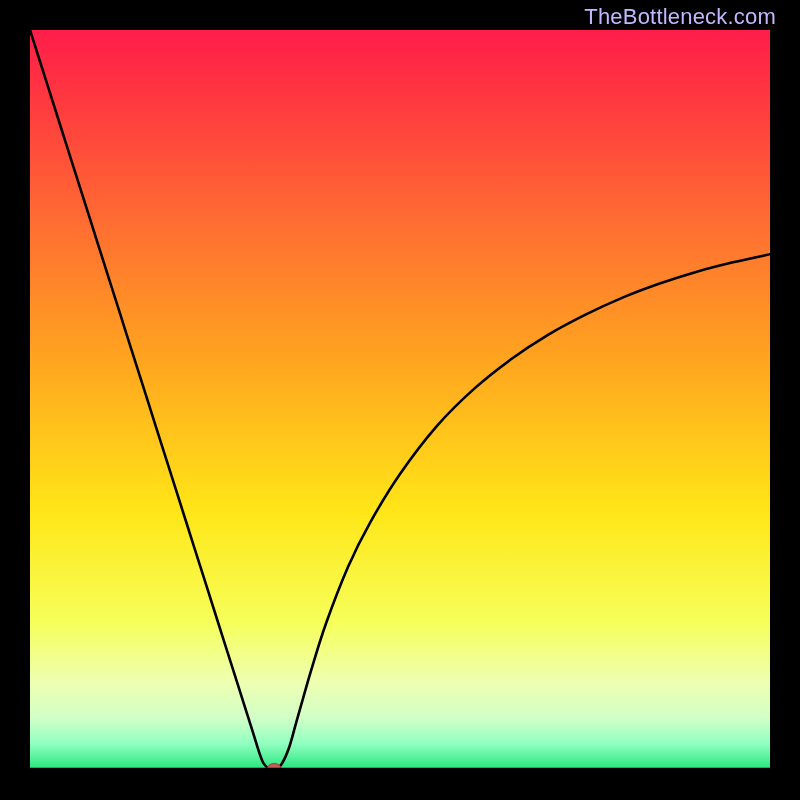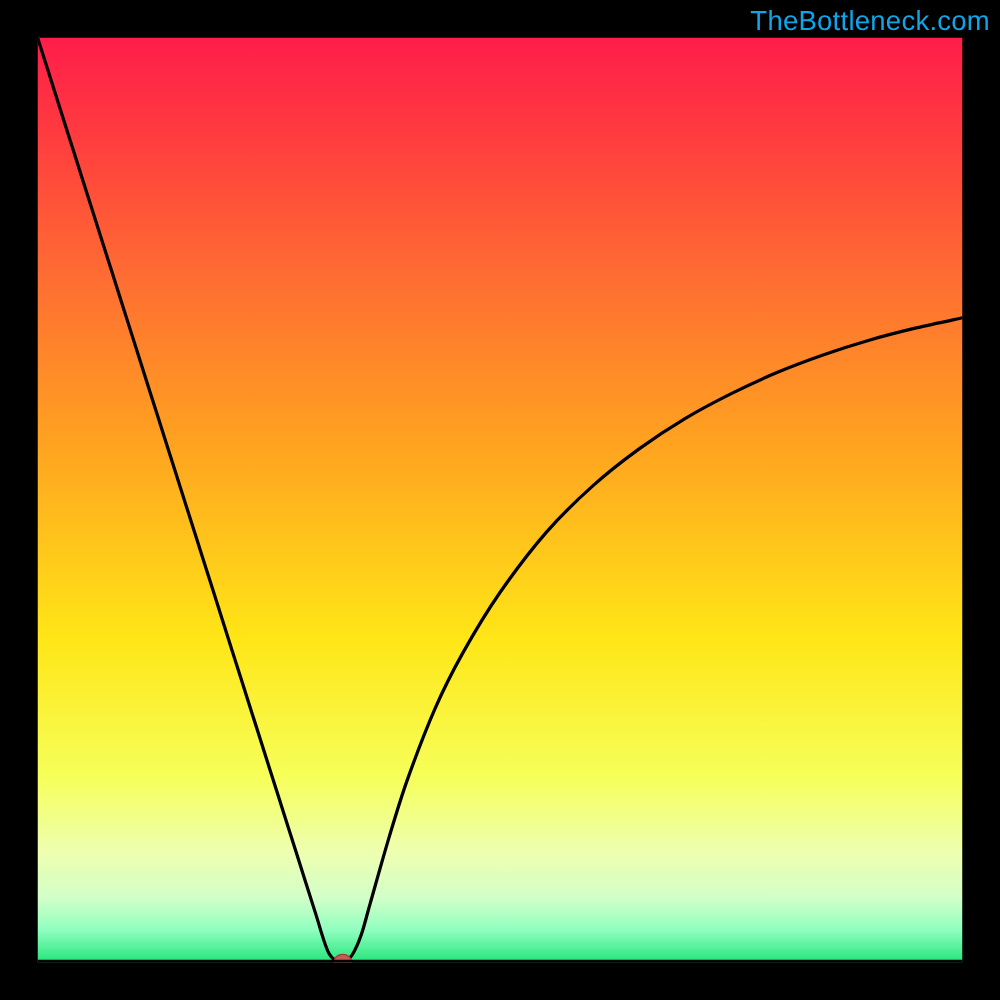--- a/index.html
+++ b/index.html
@@ -22,22 +22,22 @@
   .plot-area {
     position: absolute;
     left: 30px;
     top: 30px;
     width: 740px;
     height: 740px;
   }
   .watermark {
     position: absolute;
     top: 4px;
-    right: 8px;
-    color: #0ea5e9;
+    right: 24px;
+    color: #c4b5fd;
     font-size: 22px;
     font-weight: 500;
     letter-spacing: 0.2px;
     user-select: none;
   }
   svg {
     display: block;
   }
 </style>
 </head>

